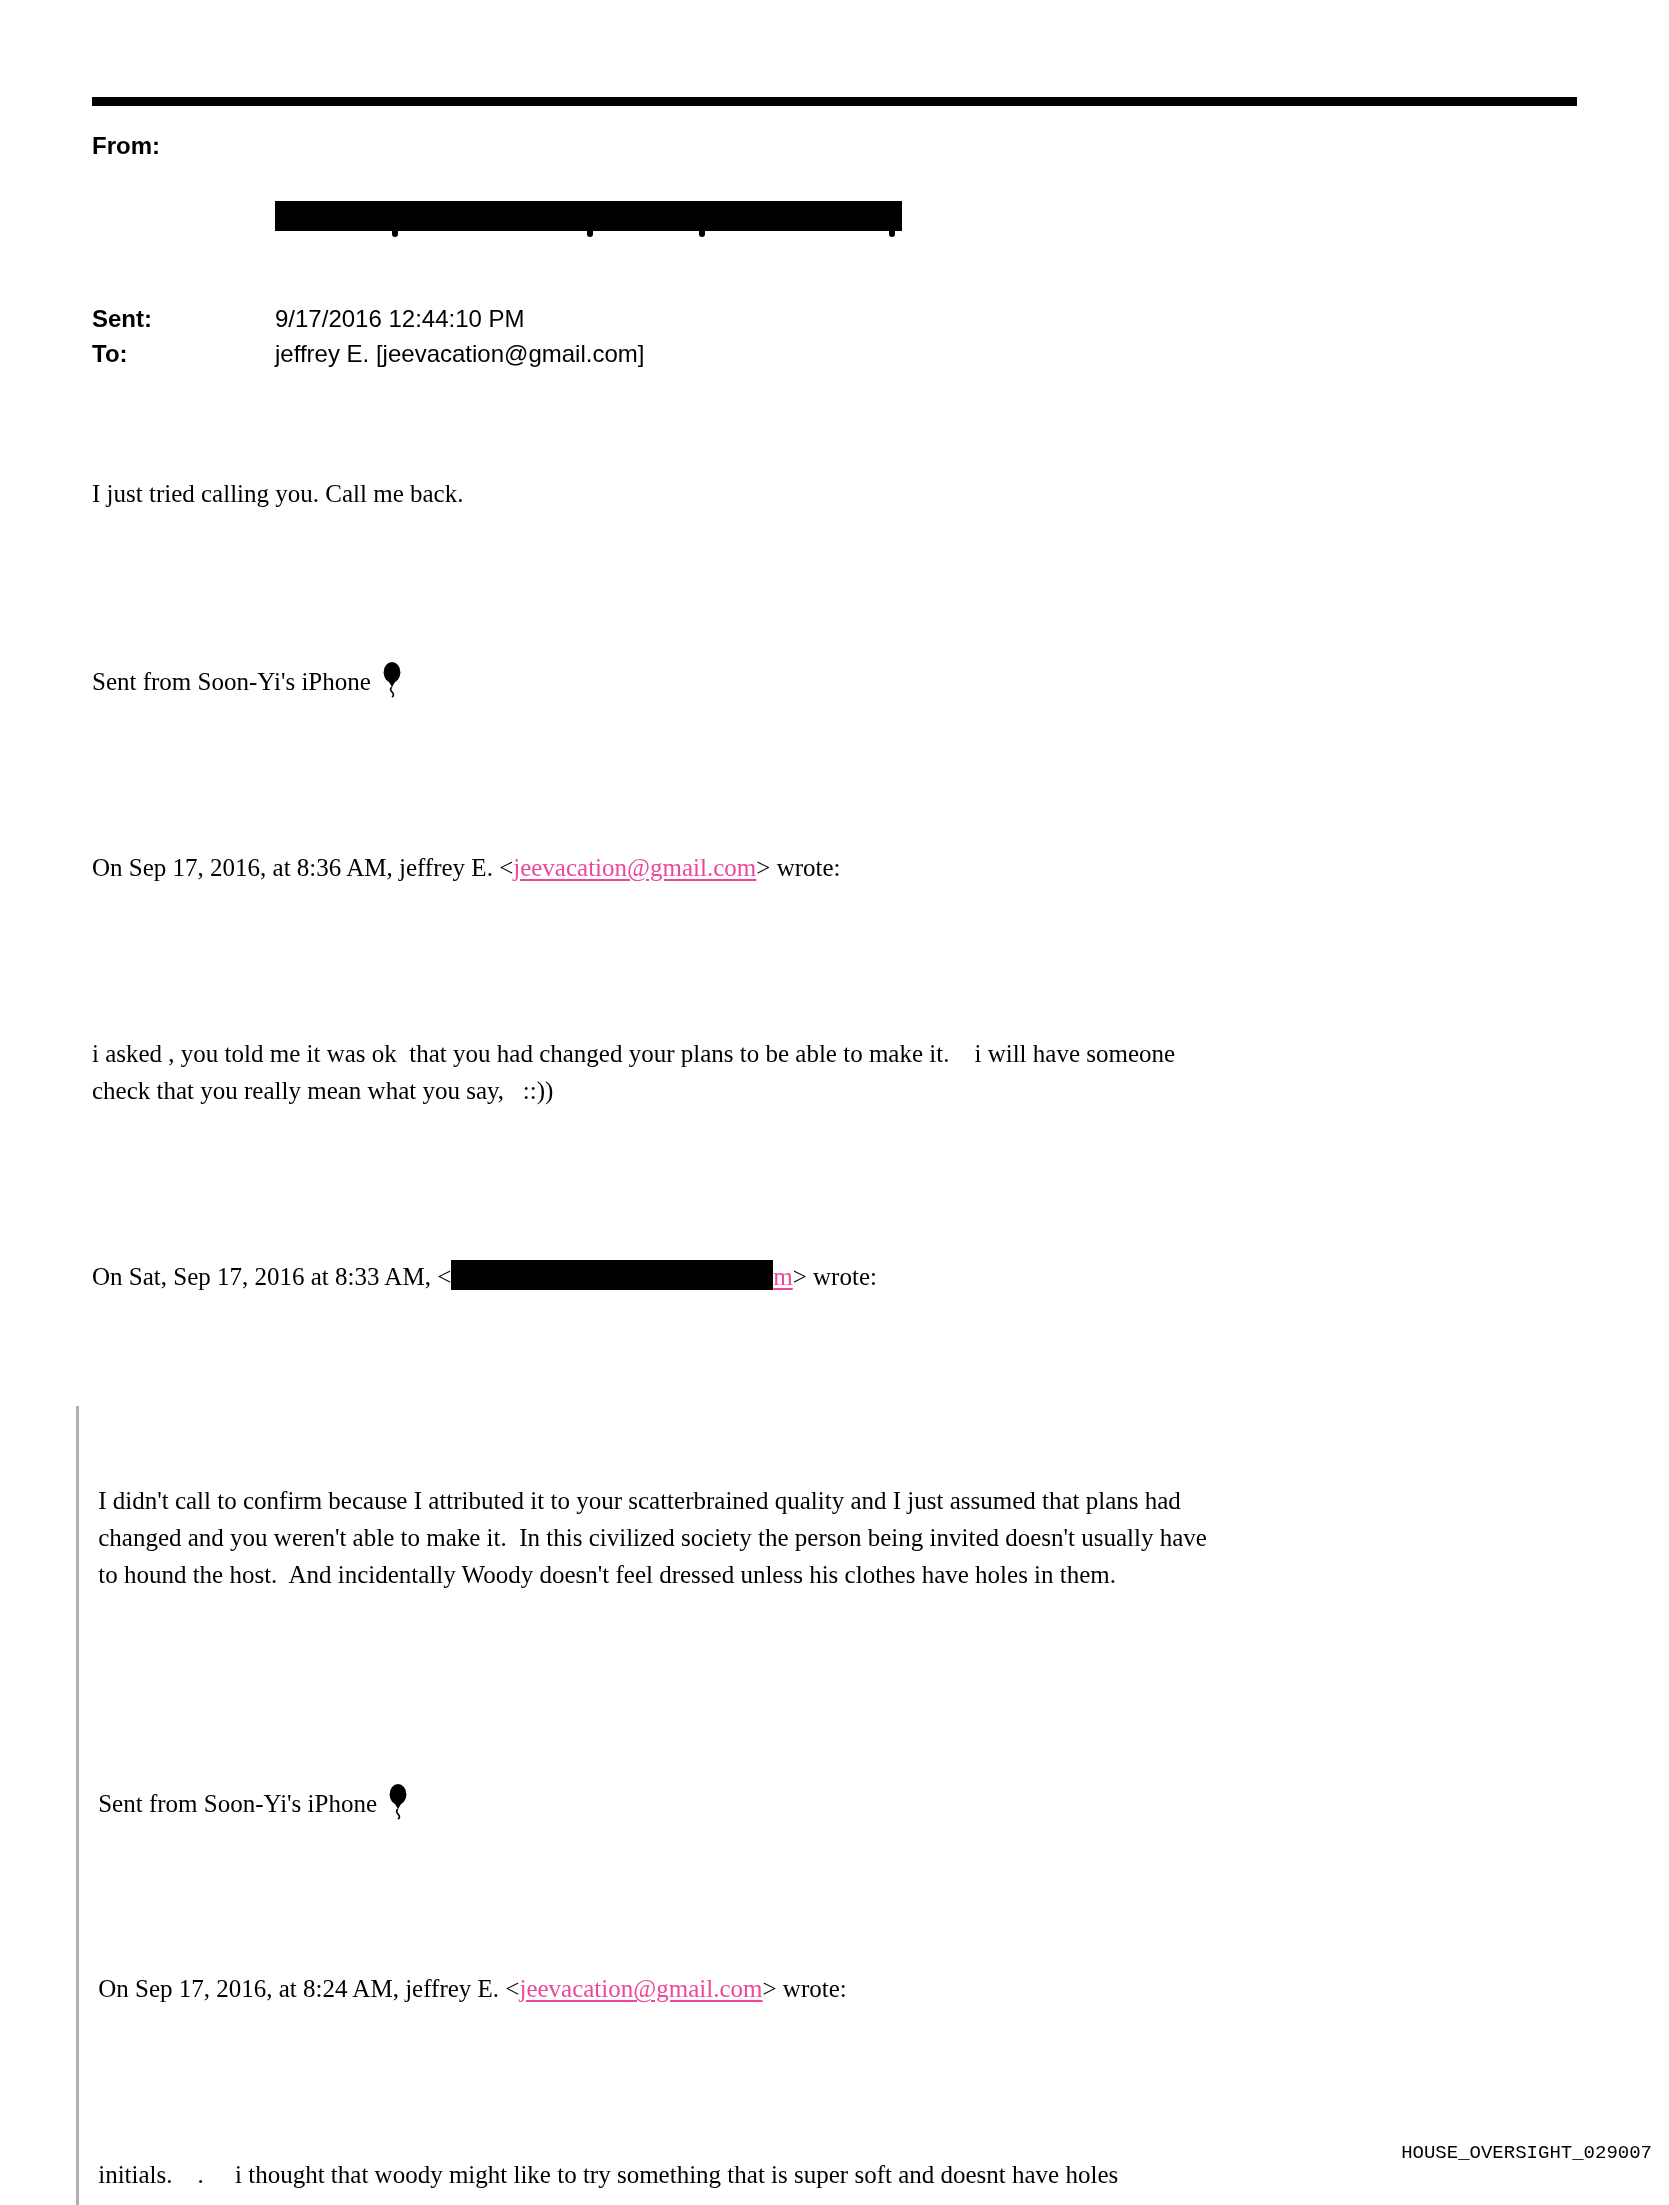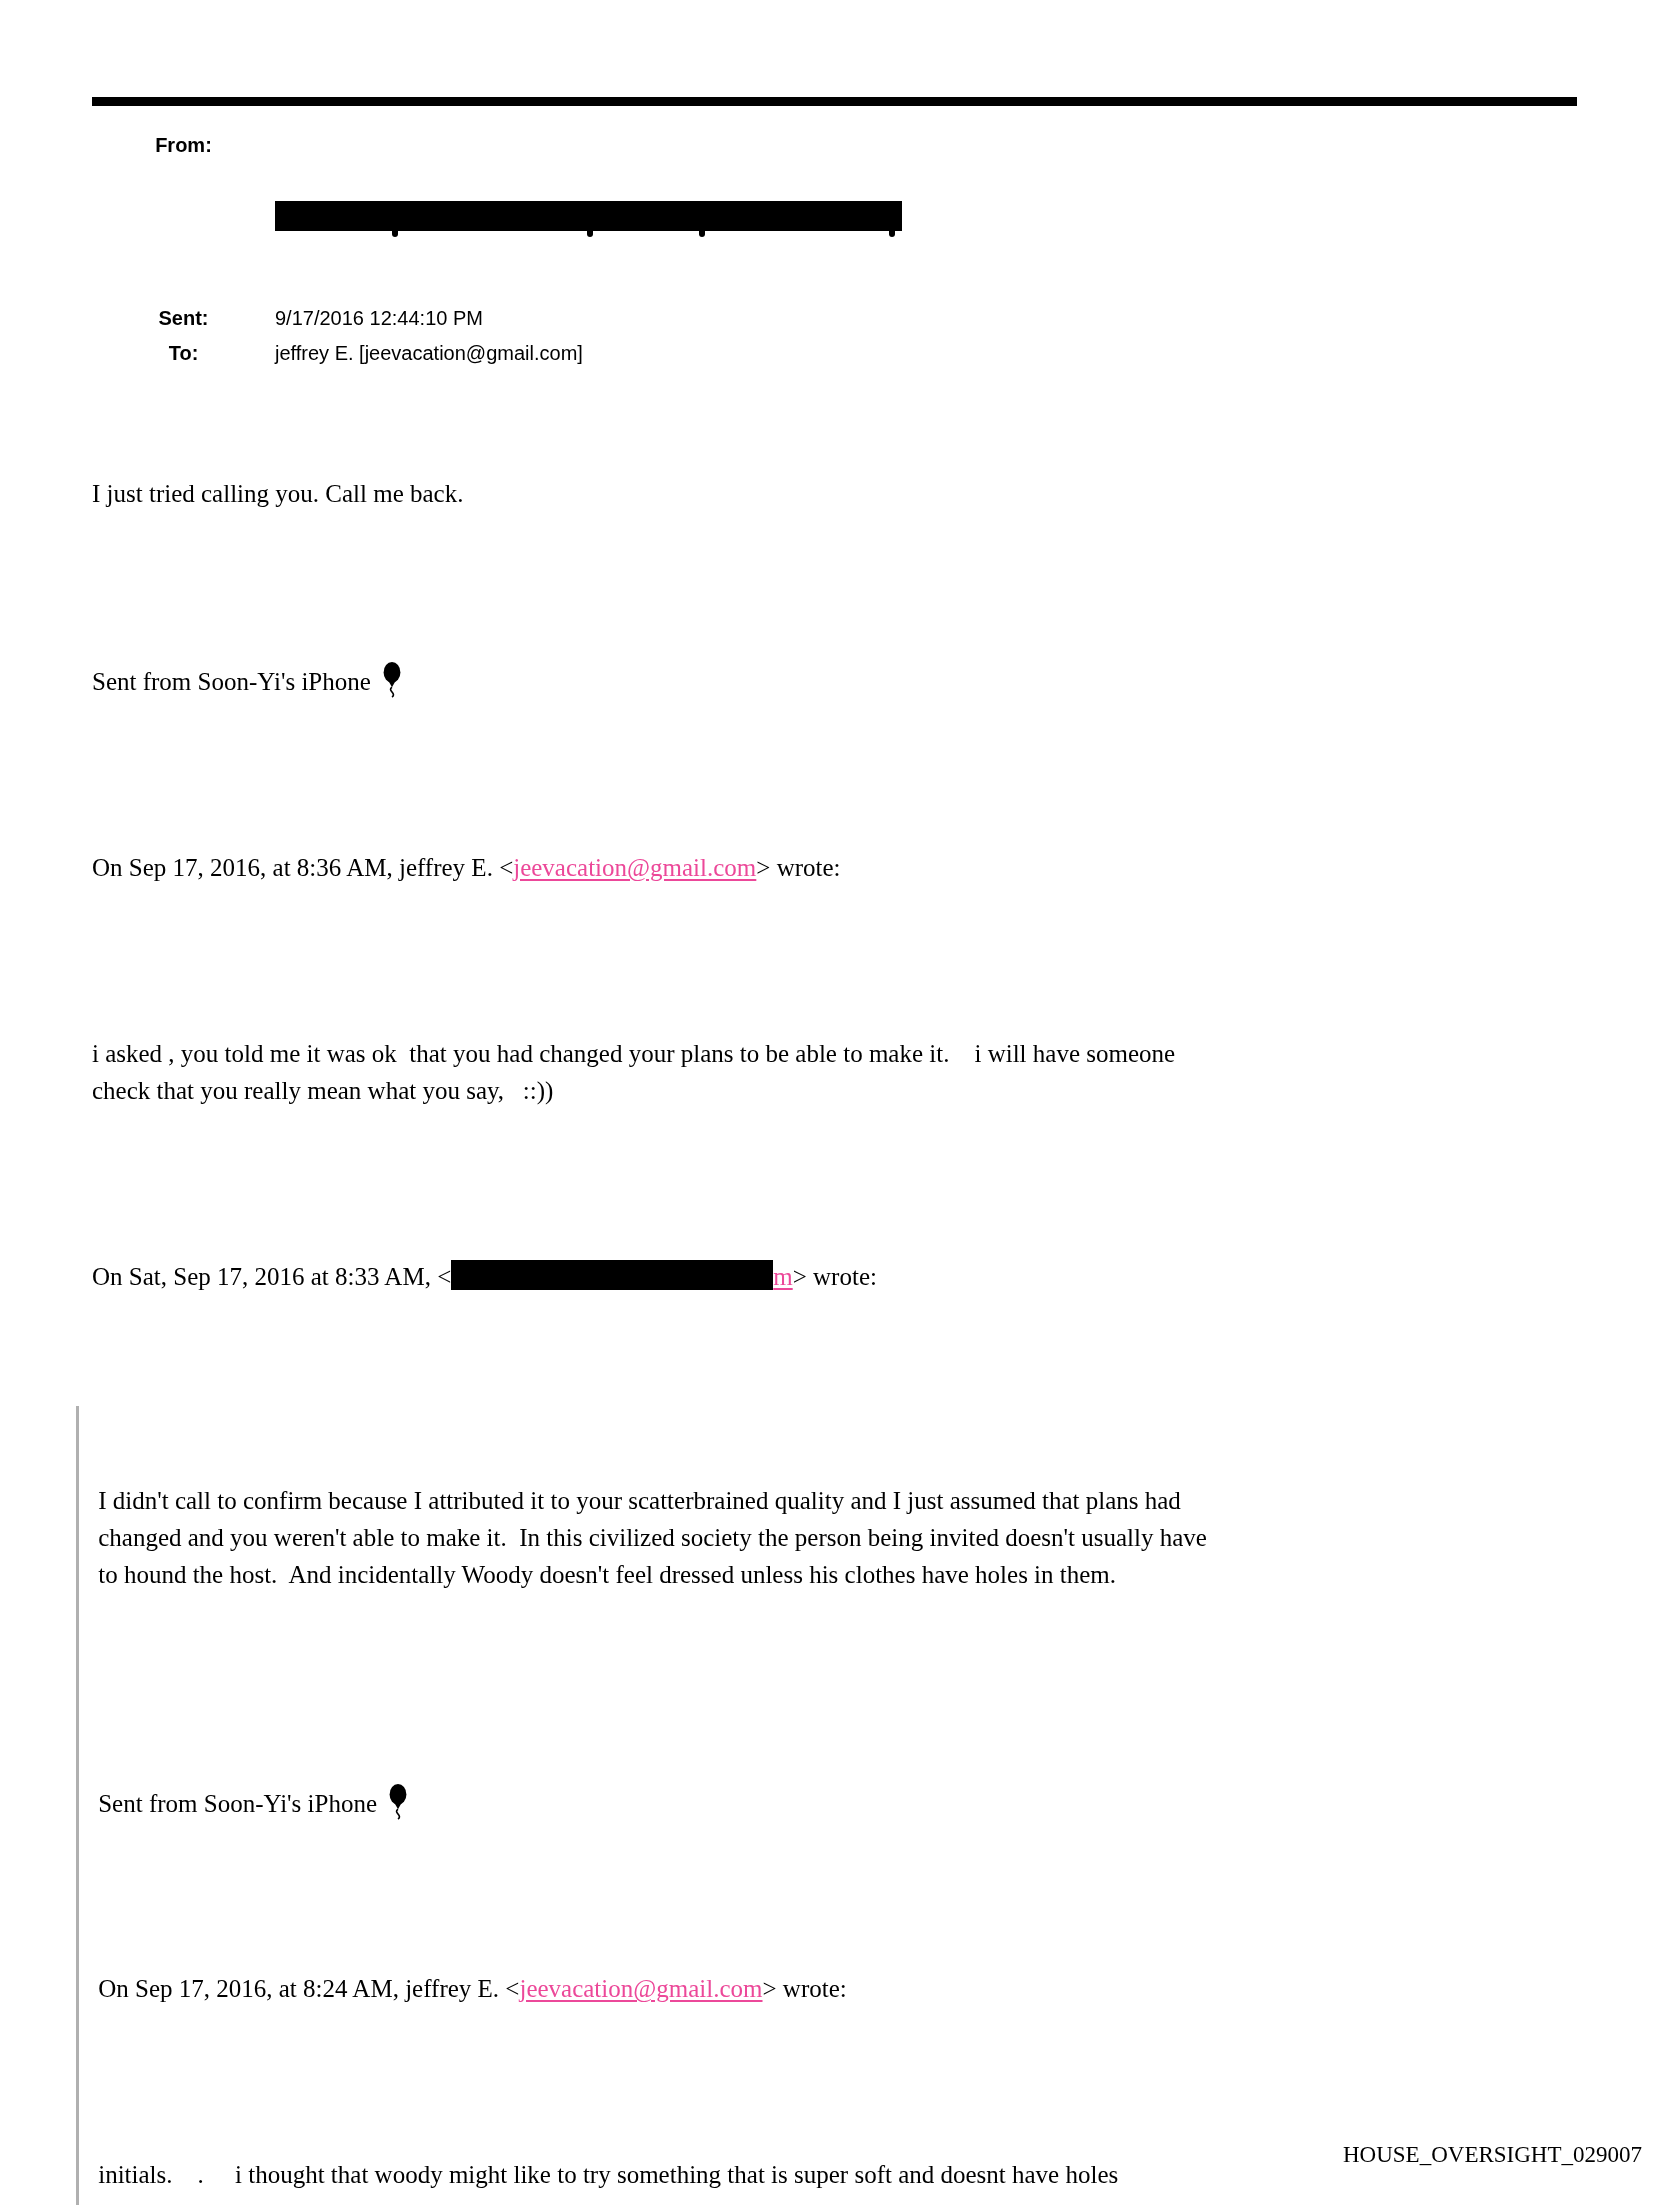--- a/index.html
+++ b/index.html
@@ -2,21 +2,21 @@
 <html style="font-size:10.5px"><head>
 <meta charset="utf-8">
 <style>
   html,body{margin:0;padding:0;background:#ffffff;}
   .page{position:relative;width:1669px;height:2205px;background:#ffffff;color:#000;
         font-family:"Liberation Serif", serif;overflow:hidden;}
   .top-rule{position:absolute;left:92px;top:97px;width:1485px;height:8.5px;background:#000;}
 
   
   .eheader{position:absolute;left:92px;top:128px;
-           font-family:"Liberation Sans", sans-serif;font-size:20px;line-height:35px;text-align:center;}
+           font-family:"Liberation Sans", sans-serif;font-size:24px;line-height:35px;}
   .hrow{display:flex;}
   .hlabel{width:183px;font-weight:bold;}
   .hval{white-space:pre-wrap;}
   .hrow-importance{margin-top:31px;}
   .from-redaction{position:relative;width:627px;height:30px;background:#000;margin-top:2.6px;}
   .tick{position:absolute;top:29.5px;width:5.9px;height:7.2px;background:#000;border-radius:0 0 3.3px 3.3px;}
   .t1{left:117px;} .t2{left:312px;} .t3{left:424px;} .t4{left:614px;}
 
   
   .ebody{position:absolute;left:92px;top:364px;width:1568px;
@@ -30,22 +30,22 @@
   blockquote.q1{margin-left:-16.4px;}
   blockquote.q > :first-child{margin-top:0;}
 
   .lnk{color:#ec4899;text-decoration:underline;text-decoration-thickness:2px;text-underline-offset:3.3px;cursor:pointer;}
 
   .redact{display:inline-block;background:#000;height:30px;vertical-align:-5.9px;}
   .r833{width:322px;}
 
   .balloon{display:inline-block;vertical-align:-8.5px;margin-left:3.9px;}
 
-  .bates{position:absolute;top:2142px;right:27px;
-         font-family:Liberation Serif, serif;font-size:23px;letter-spacing:0px;}
+  .bates{position:absolute;top:2142px;right:17px;
+         font-family:Liberation Mono, monospace;font-size:19px;letter-spacing:0px;}
 </style>
 </head>
 <body>
 
 <div class="page">
   <div class="top-rule"></div>
 
   <div class="eheader">
     <div class="hrow">
       <div class="hlabel">From:</div>

